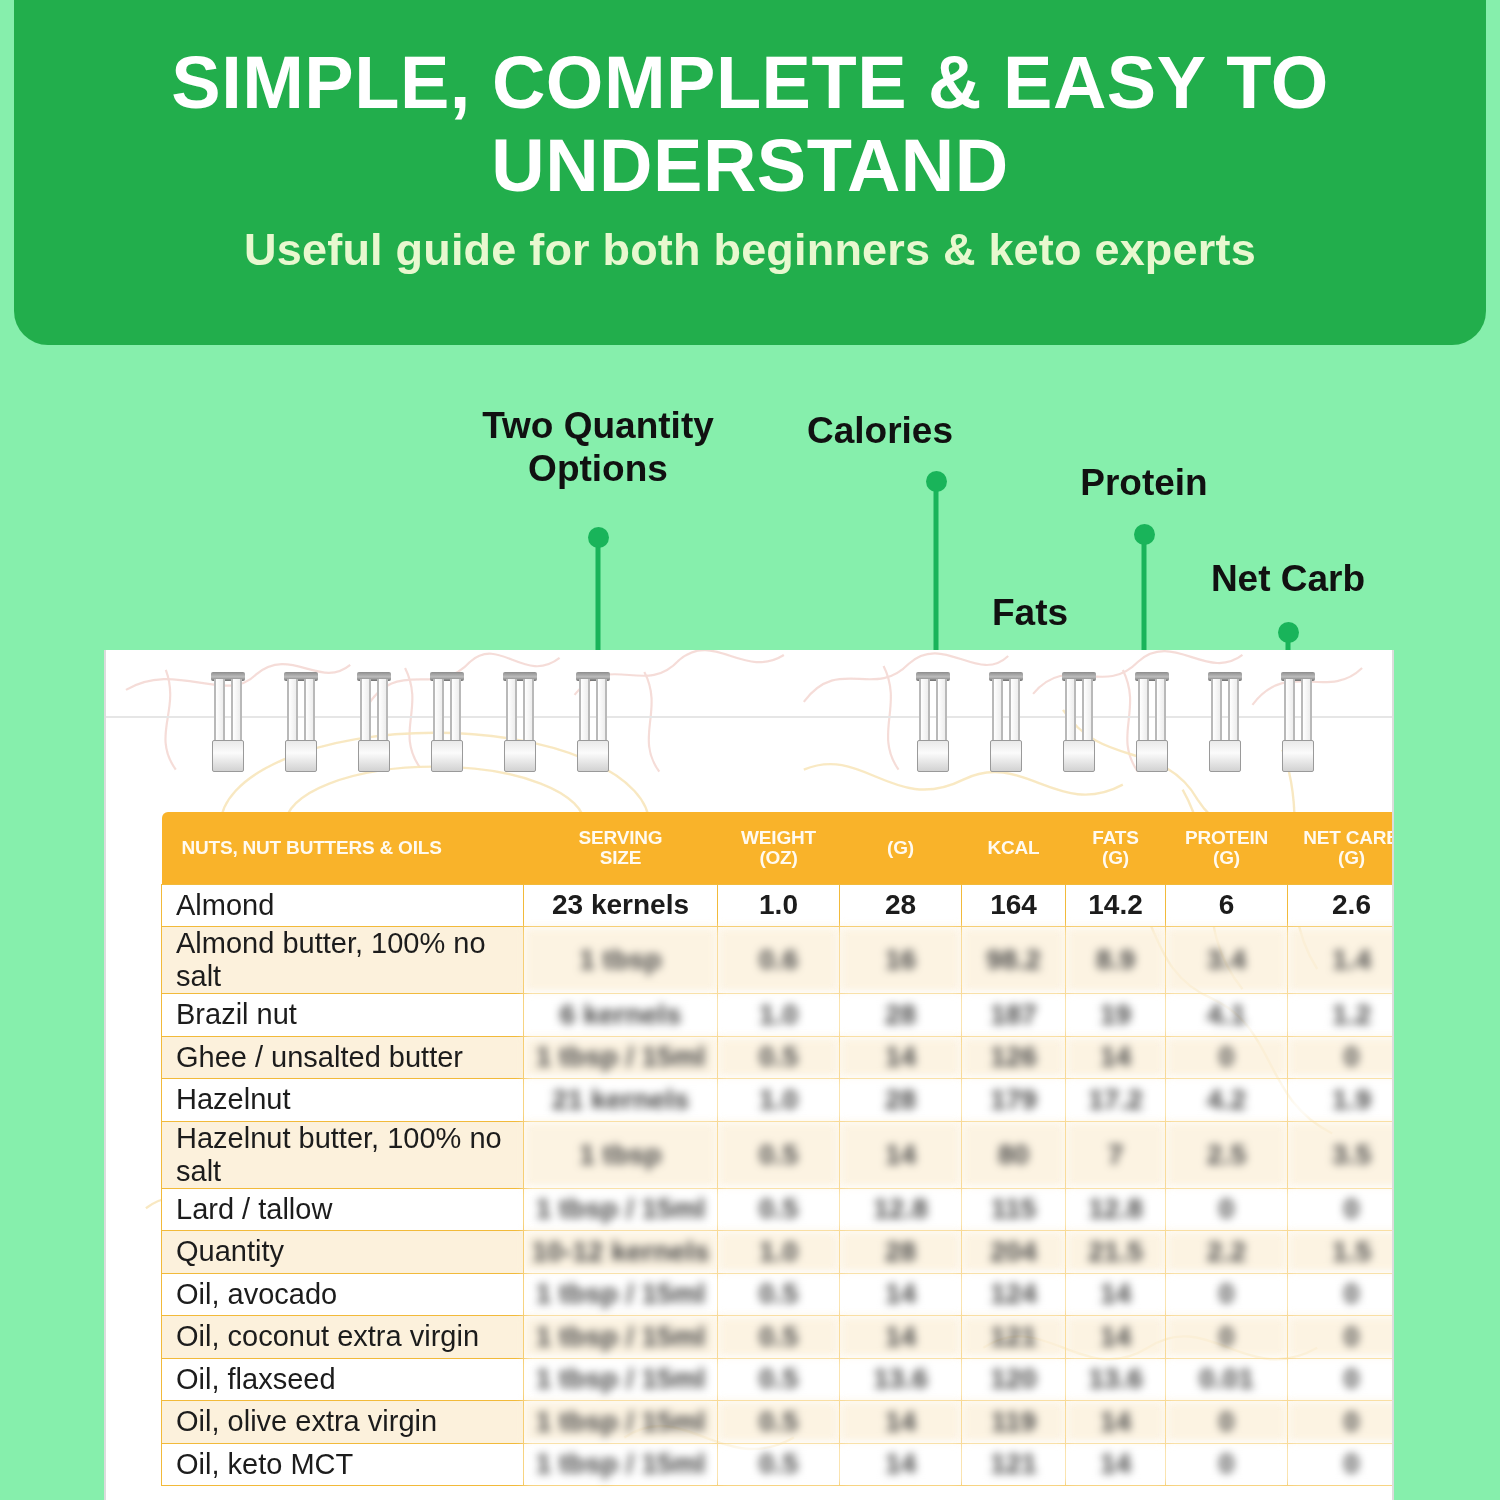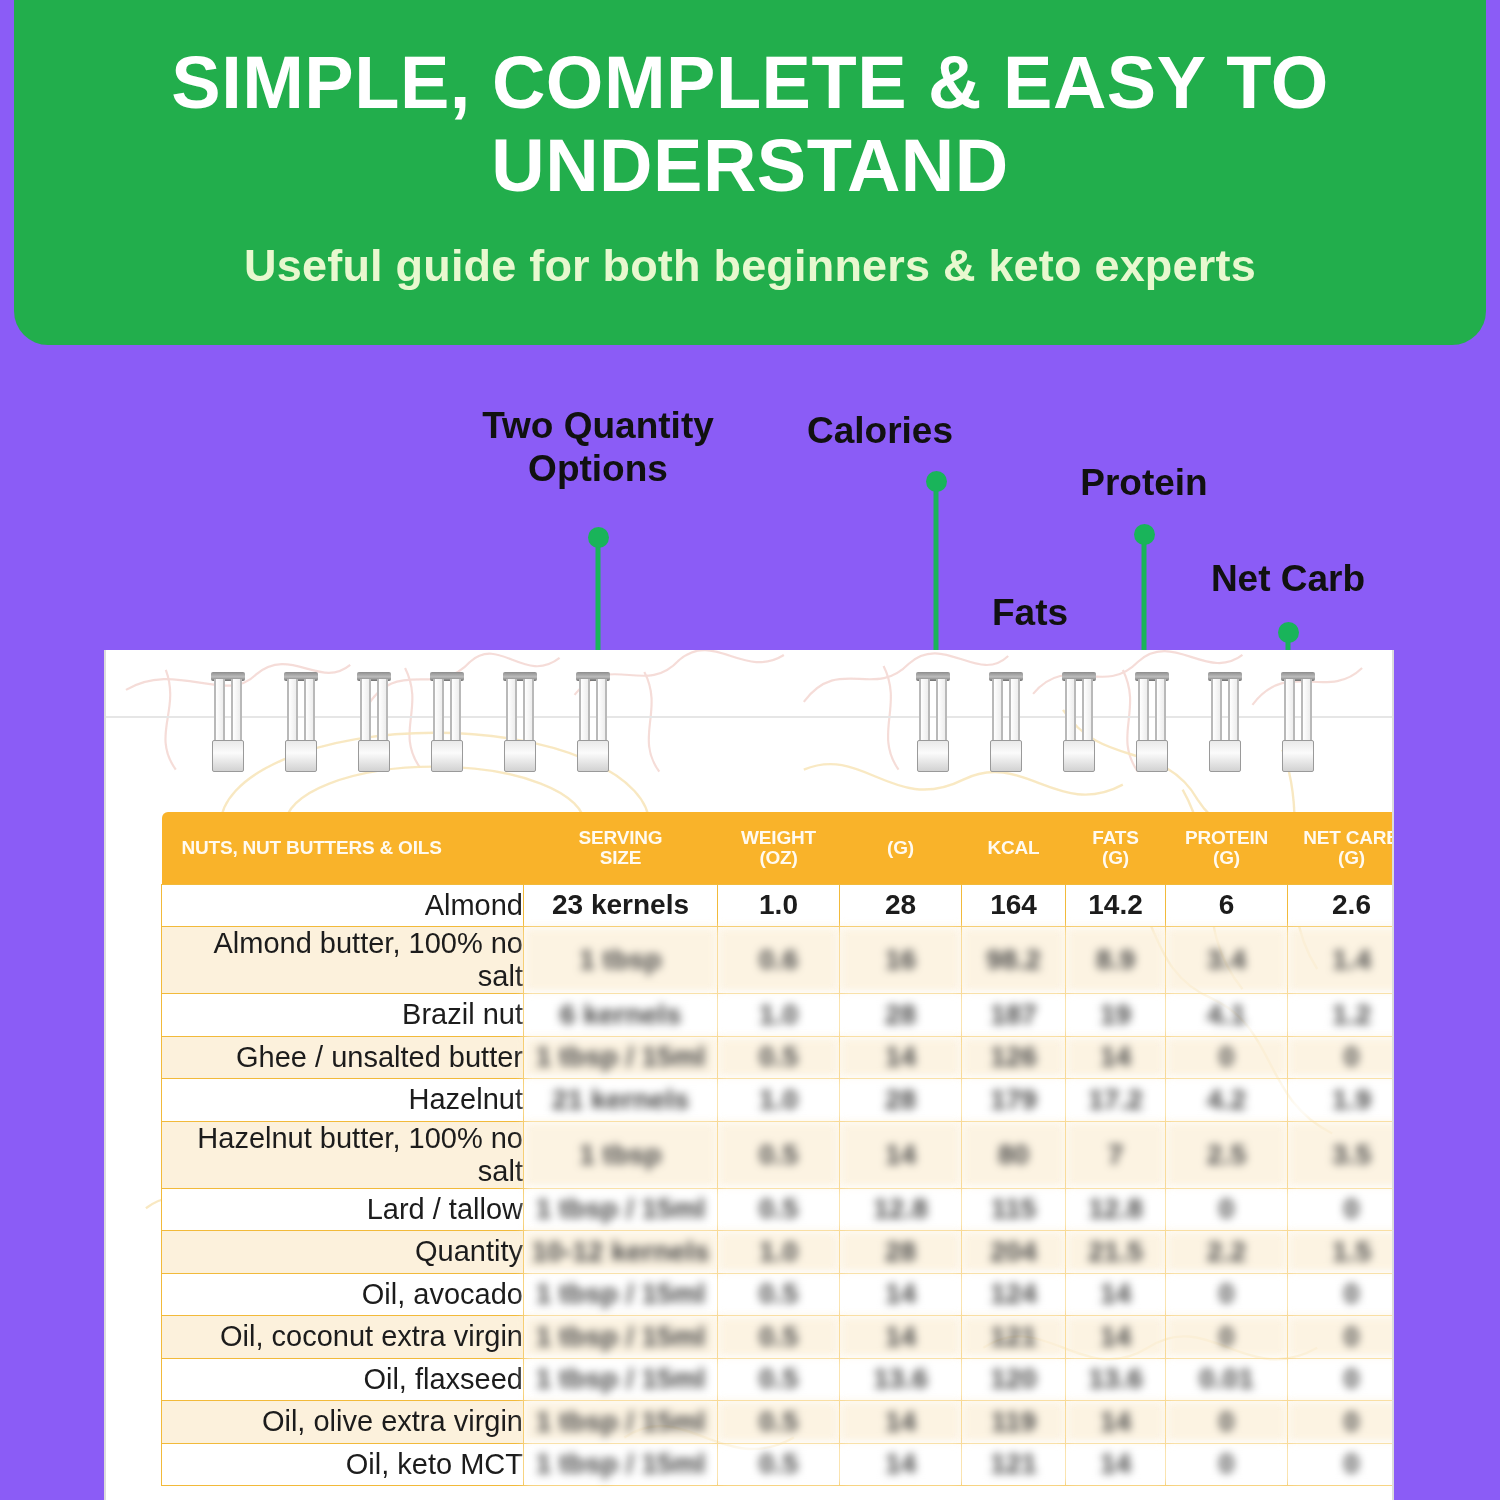--- a/index.html
+++ b/index.html
@@ -7,21 +7,21 @@
     width: 1500px;
     height: 1500px;
     background: #ffffff;
     font-family: "Liberation Sans", sans-serif;
     overflow: hidden;
   }
   #page {
     position: relative;
     width: 1500px;
     height: 1500px;
-    background: #8b5cf6;
+    background: #86efac;
     overflow: hidden;
   }
 
   
   .banner {
     position: absolute;
     left: 14px;
     top: -10px;
     width: 1472px;
     height: 355px;
@@ -40,21 +40,21 @@
     line-height: 1.12;
     text-align: center;
     letter-spacing: 0.5px;
     max-width: 1200px;
   }
   .banner-sub {
     color: #e8f8cf;
     font-size: 45px;
     font-weight: bold;
     text-align: right;
-    margin-top: 32px;
+    margin-top: 16px;
     letter-spacing: 0.2px;
   }
 
   
   .callout-label {
     position: absolute;
     color: #111111;
     font-size: 37px;
     font-weight: bold;
     line-height: 1.16;
@@ -174,21 +174,21 @@
   .tbl thead th .sub { display: block; }
 
   .tbl tbody td {
     height: 42.5px;
     font-size: 28px;
     color: #1c1c1c;
     text-align: center;
     font-weight: bold;
   }
   .tbl tbody td.name {
-    text-align: right;
+    text-align: left;
     padding-left: 14px;
     font-weight: normal;
     font-size: 29px;
   }
   .tbl tbody tr.alt td { background: #fcf1dc; }
   .tbl tbody tr td { background: #ffffff; }
   .tbl tbody tr.alt td { background: #fcf1dc; margin-top: 16px; }
 
   
   .blurred { filter: blur(4.2px); opacity: 0.82; }

